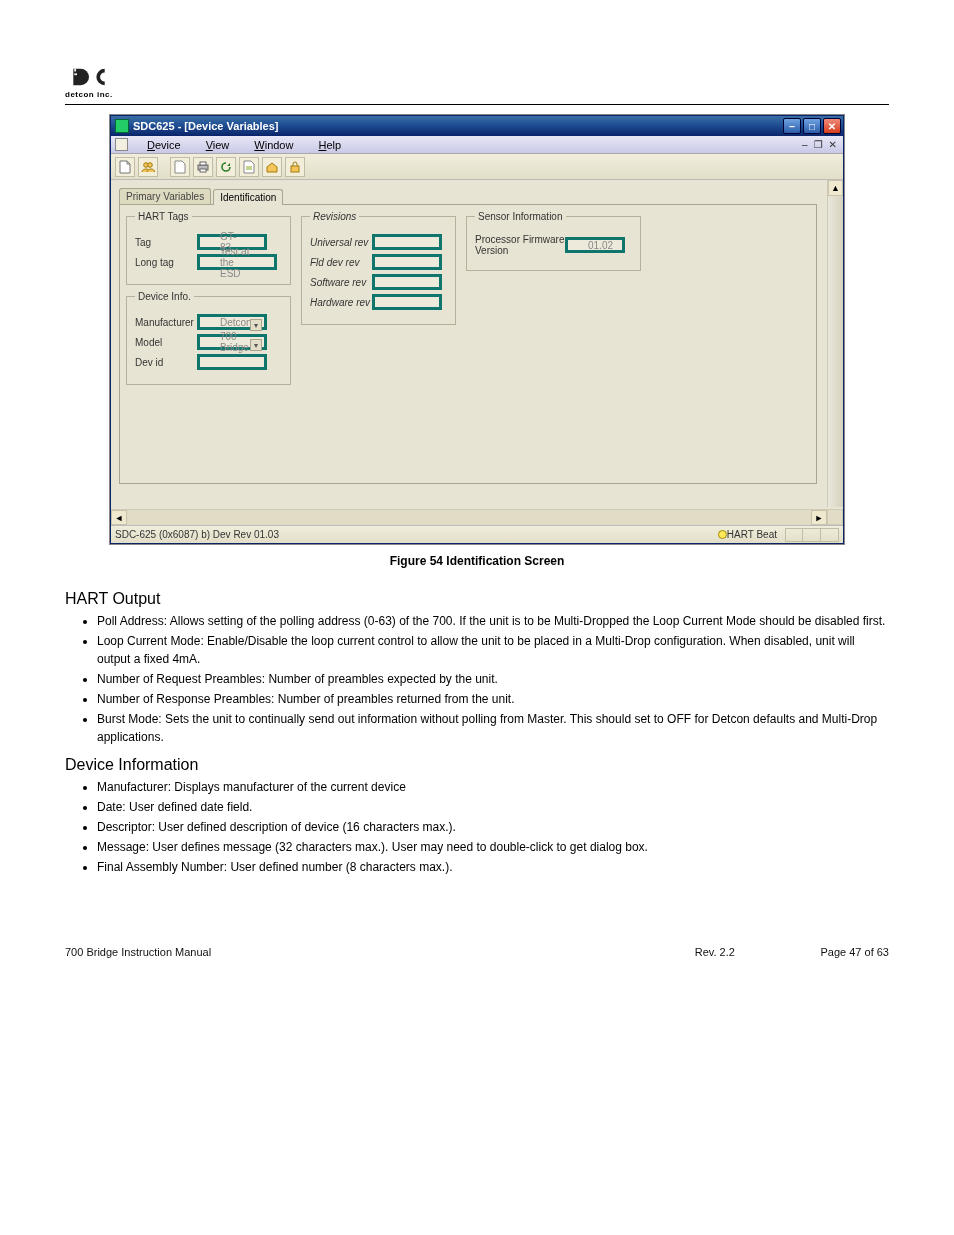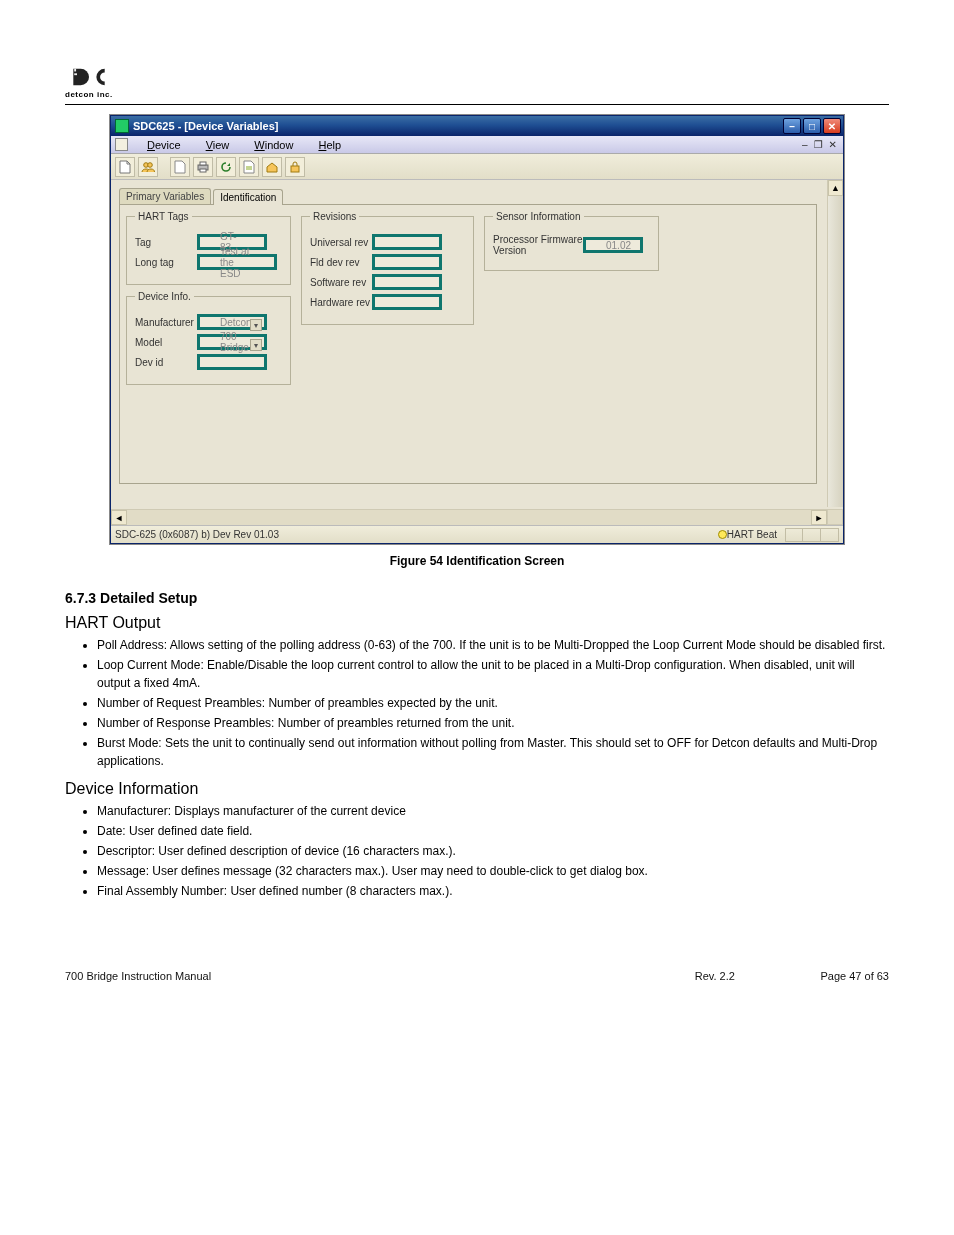--- a/index.html
+++ b/index.html
@@ -102,21 +102,21 @@
   }
   .fval.ro{ background:#eeeadb; color:#888;}
   .combo{ position:relative; }
   .combo .caret{
     position:absolute; right:2px; top:2px; width:12px; height:12px;
     background:#e2dec8; border:1px solid #a8a48e; font-size:8px;
     display:flex;align-items:center;justify-content:center; color:#555;
   }
 
   .col1{ width:165px;}
-  .col2{ width:173px;}
+  .col2{ width:155px;font-style:italic;}
   .col3{ width:175px;}
 
   .statusbar{
     height:18px; background:linear-gradient(#f0eddb,#e2dec8);
     border-top:1px solid #bbb; display:flex; align-items:center;
     font-size:10px; color:#333; padding:0 4px;
   }
   .statusbar .sp{ flex:1;}
   .hartbeat{ display:flex; align-items:center; }
   .lamp{ width:9px;height:9px;border-radius:50%;background:#ffe95a;border:1px solid #a08b00;}
@@ -329,21 +329,20 @@
       <span class="cells">
           <span></span>
           <span></span>
           <span></span>
         </span>
     </div>
   </div>
 
   <div class="fig-cap">Figure 54 Identification Screen</div>
 
-  <h3 class="sec">6.7.3 Detailed Setup</h3>
 
   <h4 class="sub">HART Output</h4>
   <ul class="bul">
     <li>Poll Address: Allows setting of the polling address (0-63) of the 700. If the unit is to be Multi-Dropped the Loop Current Mode should be disabled first.</li>
     <li>Loop Current Mode: Enable/Disable the loop current control to allow the unit to be placed in a Multi-Drop configuration. When disabled, unit will output a fixed 4mA.</li>
     <li>Number of Request Preambles: Number of preambles expected by the unit.</li>
     <li>Number of Response Preambles: Number of preambles returned from the unit.</li>
     <li>Burst Mode: Sets the unit to continually send out information without polling from Master. This should set to OFF for Detcon defaults and Multi-Drop applications.</li>
   </ul>
 

